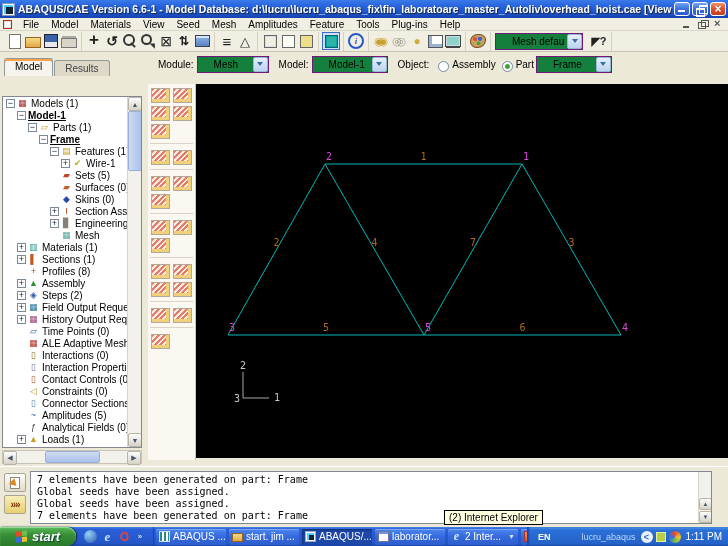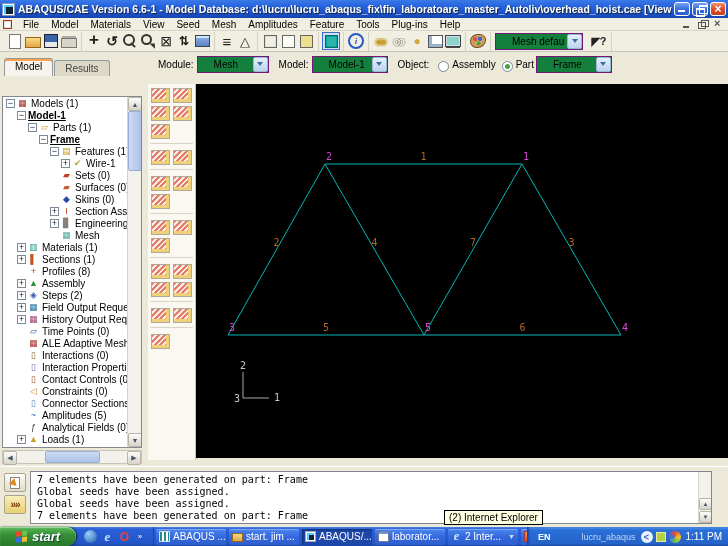--- a/index.html
+++ b/index.html
@@ -370,21 +370,21 @@
             <span class="tree-label">Features (1)</span>
           </div>
           <div class="tree-row" style="padding-left: 58px;">
             <span class="exp">+</span>
             <span class="tree-ico" style="color: rgb(184, 176, 32);">✔</span>
             <span class="tree-label">Wire-1</span>
           </div>
           <div class="tree-row" style="padding-left: 47px;">
             <span class="exp none"></span>
             <span class="tree-ico" style="color: rgb(192, 64, 40);">▰</span>
-            <span class="tree-label">Sets (0)</span>
+            <span class="tree-label">Sets (5)</span>
           </div>
           <div class="tree-row" style="padding-left: 47px;">
             <span class="exp none"></span>
             <span class="tree-ico" style="color: rgb(192, 96, 40);">▰</span>
             <span class="tree-label">Surfaces (0)</span>
           </div>
           <div class="tree-row" style="padding-left: 47px;">
             <span class="exp none"></span>
             <span class="tree-ico" style="color: rgb(40, 72, 168);">◆</span>
             <span class="tree-label">Skins (0)</span>

